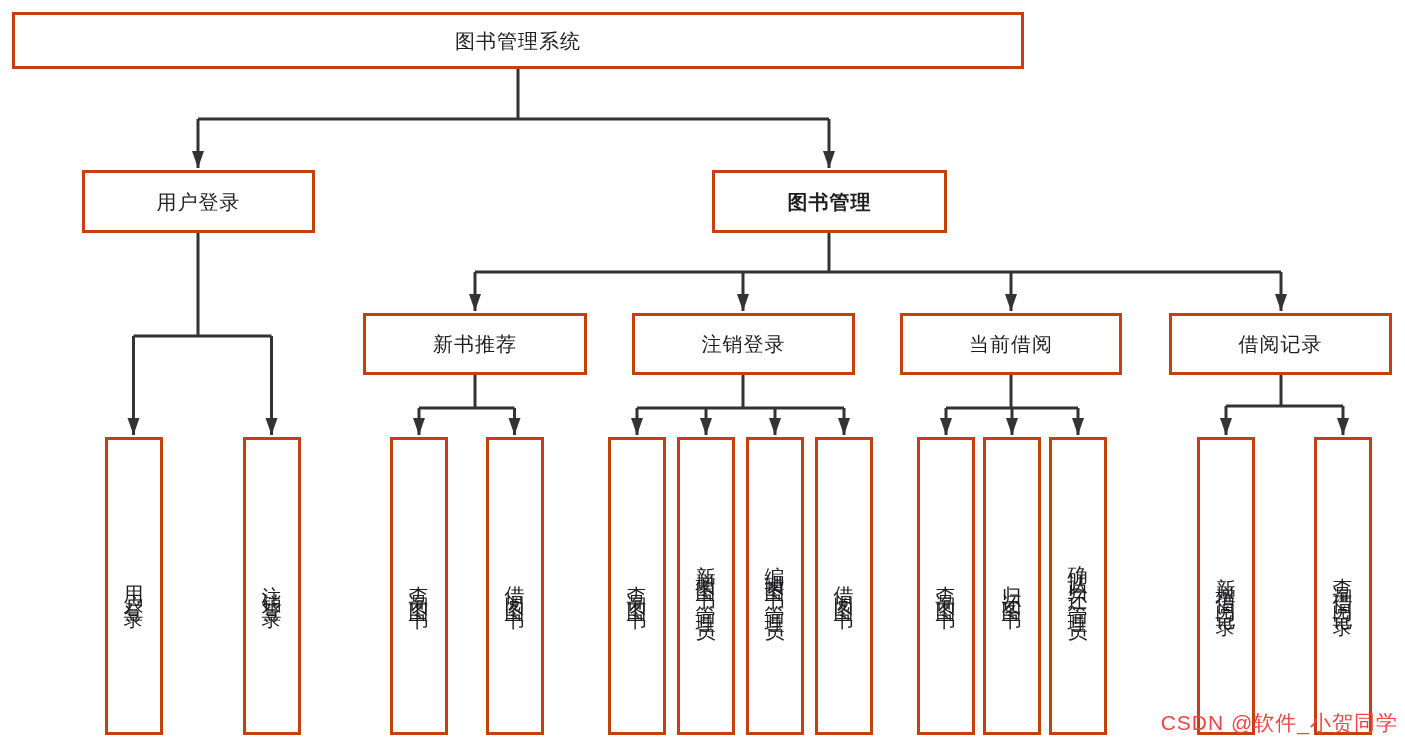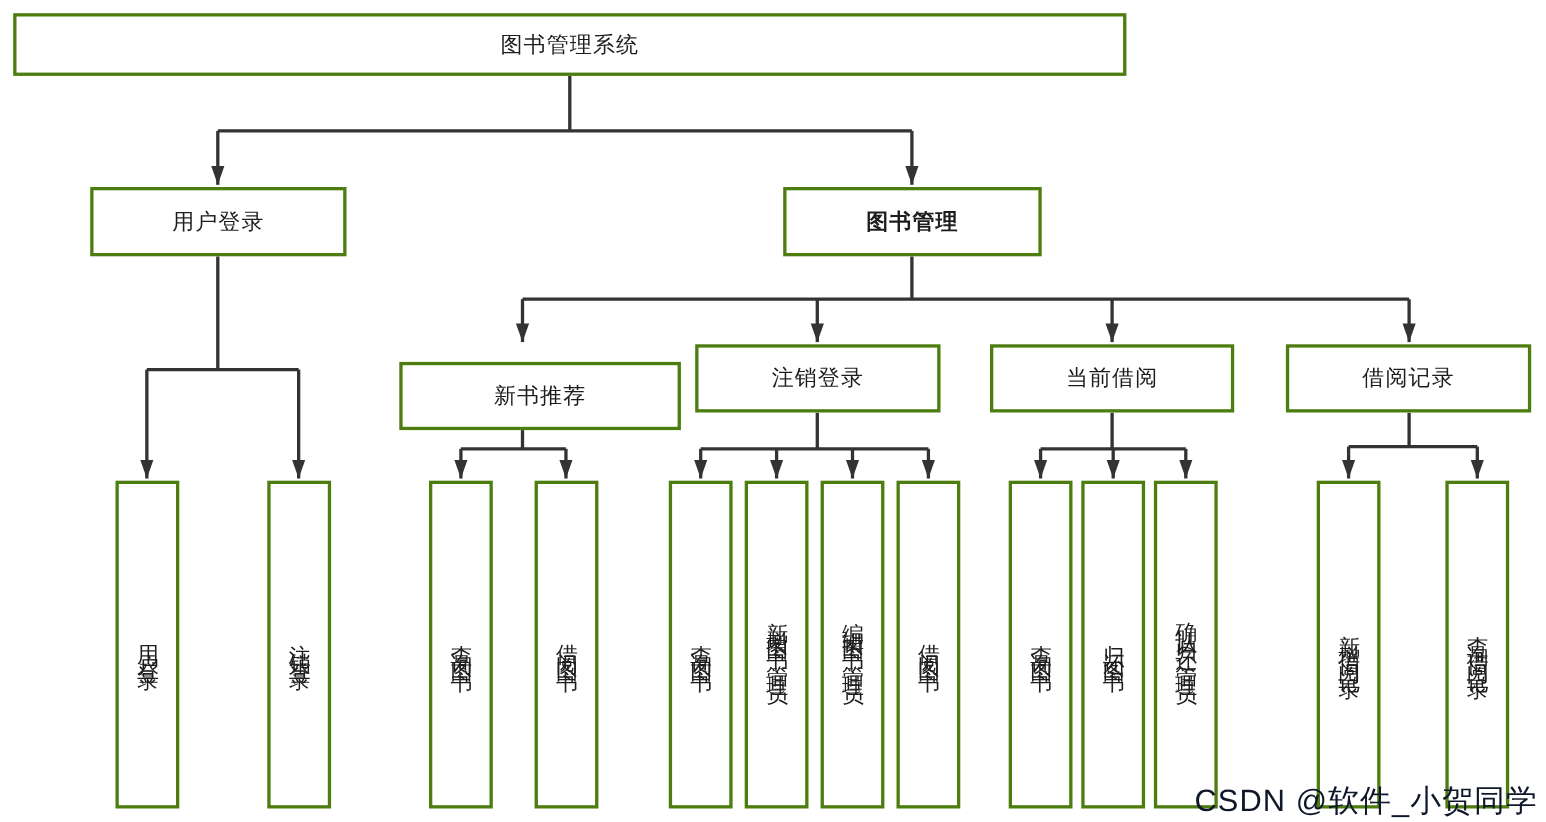--- a/index.html
+++ b/index.html
@@ -18,21 +18,21 @@
   #connectors {
     position: absolute;
     left: 0; top: 0;
     width: 1405px; height: 747px;
     pointer-events: none;
   }
   .node {
     position: absolute;
     box-sizing: border-box;
     background: #ffffff;
-    border: 3px solid #4d7c0f;
+    border: 3px solid #c2410c;
     display: flex;
     align-items: center;
     justify-content: center;
     color: #1d1d1f;
     font-size: 20px;
     line-height: 1;
     white-space: nowrap;
   }
   .hnode {
     letter-spacing: 1px;
@@ -46,22 +46,22 @@
     writing-mode: vertical-rl;
     text-orientation: mixed;
     letter-spacing: 8px;
     font-size: 20px;
     color: #1d1d1f;
   }
   .watermark {
     position: absolute;
     top: 709px;
     right: 7px;
-    font-size: 28px;
-    color: #0f172a;
+    font-size: 21px;
+    color: #ef4444;
     letter-spacing: 1px;
     z-index: 5;
     white-space: nowrap;
   }
 </style>
 </head>
 <body>
 
 <div id="canvas">
 
@@ -106,21 +106,21 @@
       <line x1="1226" y1="406" x2="1226" y2="435" marker-end="url(#arrow)"></line>
       <line x1="1343" y1="406" x2="1343" y2="435" marker-end="url(#arrow)"></line>
     </g>
   </svg>
 
   <div class="node hnode" style="left:12px; top:12px; width:1012px; height:57px;">图书管理系统</div>
 
   <div class="node hnode" style="left:82px; top:170px; width:233px; height:63px;">用户登录</div>
   <div class="node hnode" style="left:712px; top:170px; width:235px; height:63px;font-weight:bold;">图书管理</div>
 
-  <div class="node hnode" style="left:363px; top:313px; width:256px; height:62px;margin-top:16px;">新书推荐</div>
+  <div class="node hnode" style="left:363px; top:313px; width:224px; height:62px;">新书推荐</div>
   <div class="node hnode" style="left:632px; top:313px; width:223px; height:62px;">注销登录</div>
   <div class="node hnode" style="left:900px; top:313px; width:222px; height:62px;">当前借阅</div>
   <div class="node hnode" style="left:1169px; top:313px; width:223px; height:62px;">借阅记录</div>
 
   <div class="node leaf" style="left:105px;">
     <span class="vtext">用户登录</span>
   </div>
   <div class="node leaf" style="left:243px;">
     <span class="vtext">注销登录</span>
   </div>

